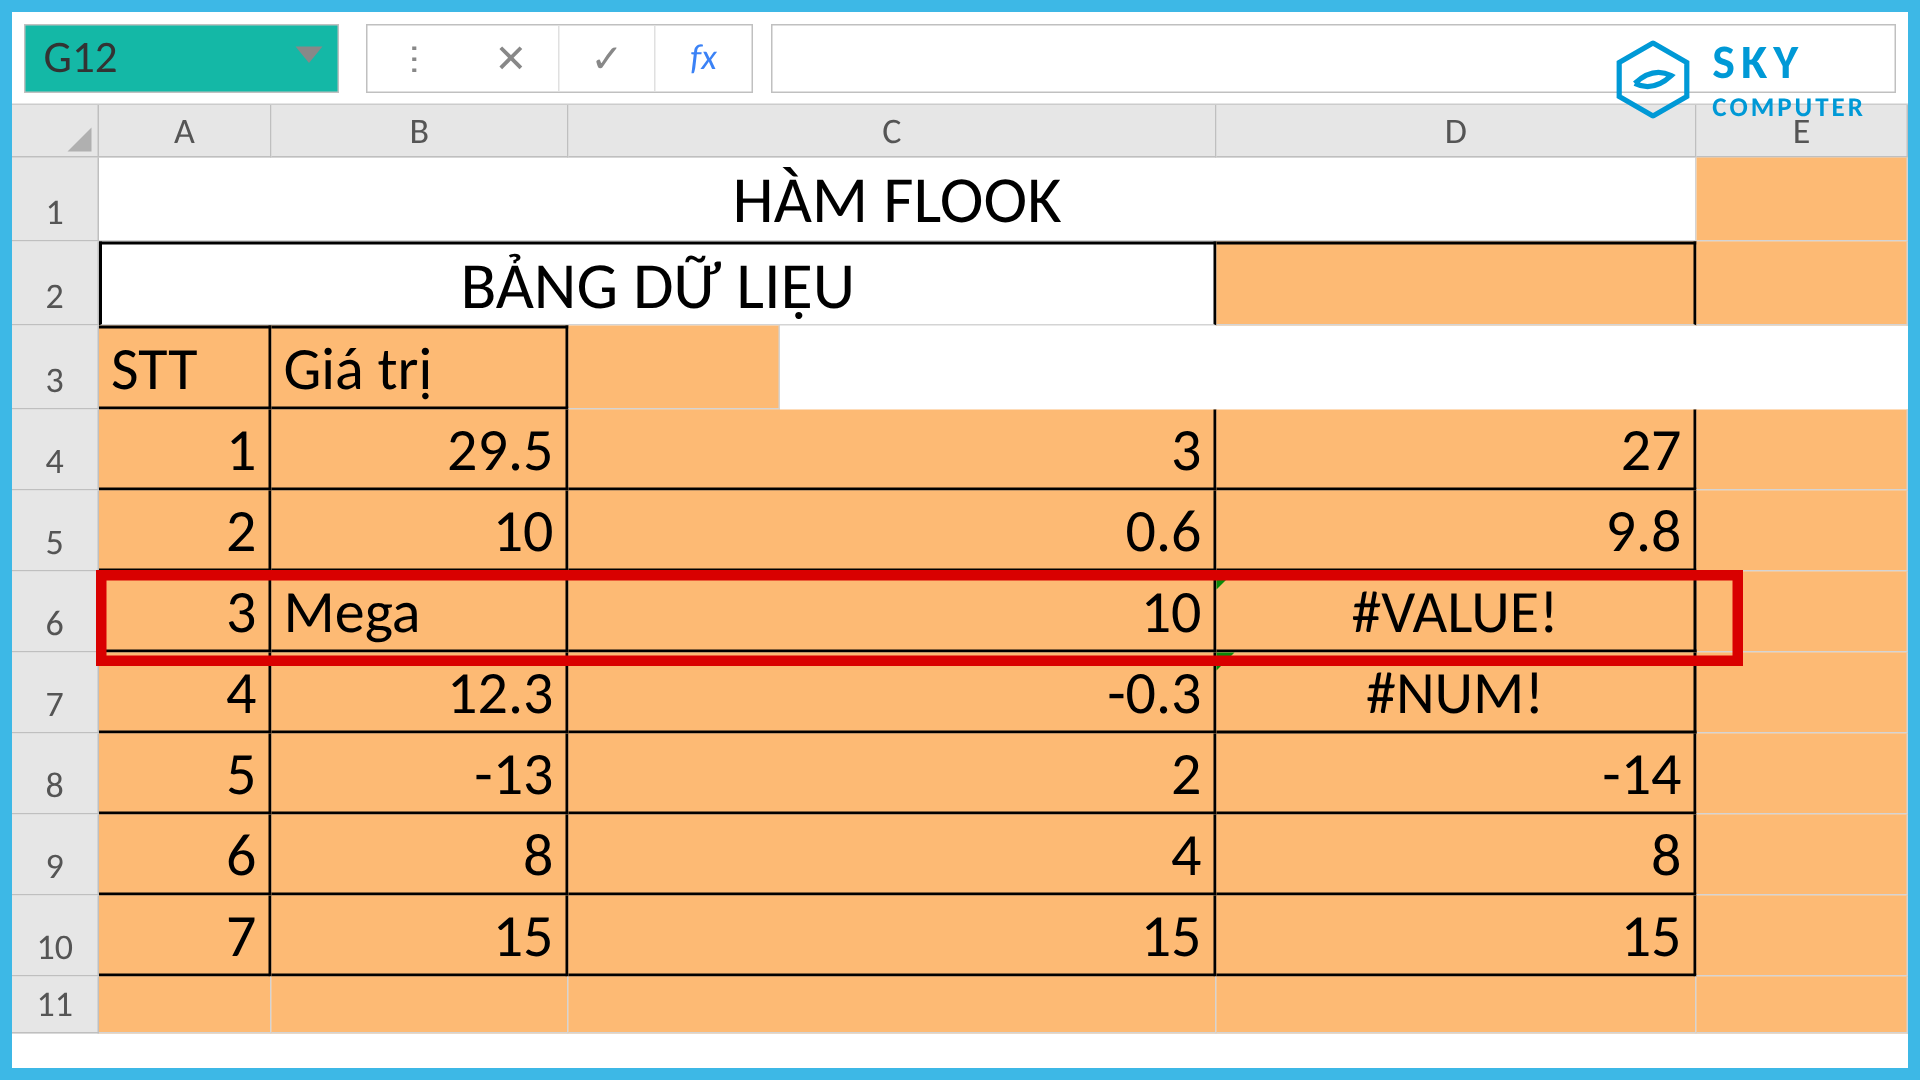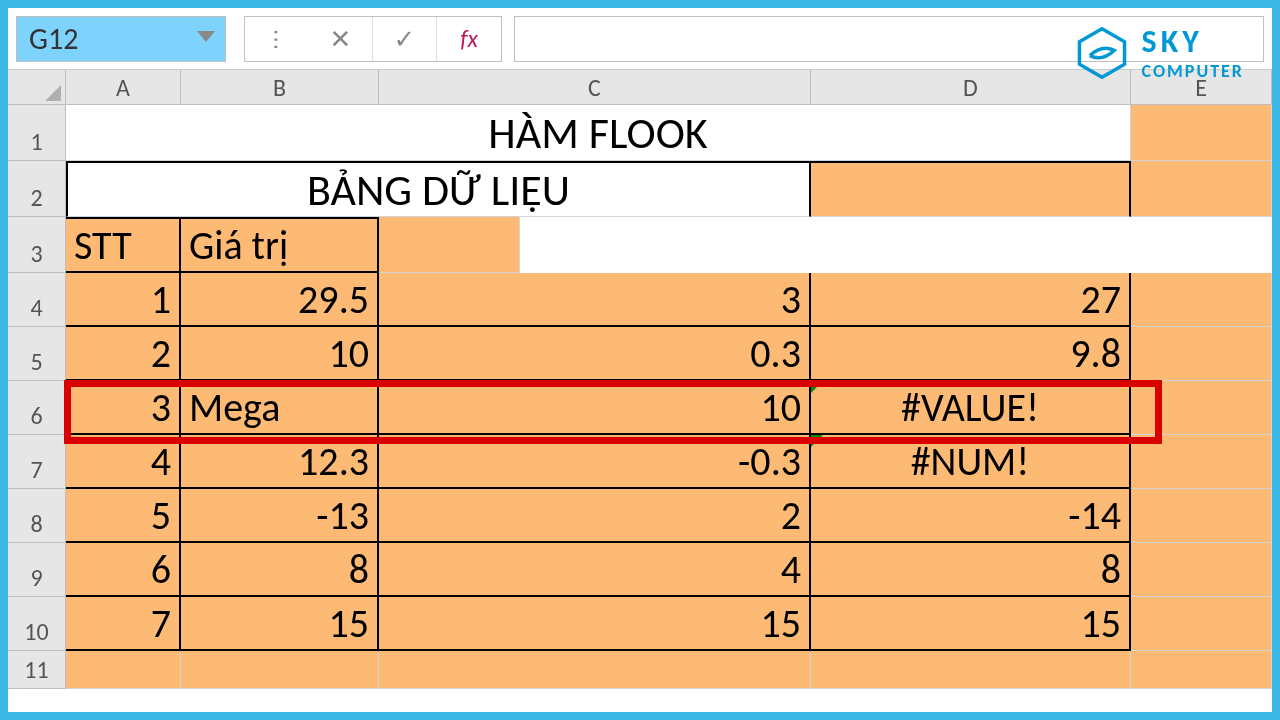--- a/index.html
+++ b/index.html
@@ -18,21 +18,21 @@
     display: flex;
     align-items: center;
     height: 62px;
     border-bottom: 1px solid #ccc;
     padding: 0 8px;
   }
   .name-box {
     width: 210px;
     height: 46px;
     border: 1px solid #c0c0c0;
-    background: #7dd3fc;
+    background: #14b8a6;
     display: flex;
     align-items: center;
     padding: 0 12px;
     margin-right: 18px;
     font-size: 30px;
     color: #333;
     position: relative;
     text-align: right;
   }
   .name-box-dd {
@@ -56,21 +56,21 @@
     height: 100%;
     display: flex;
     align-items: center;
     justify-content: center;
     color: #888;
     font-size: 26px;
     border-right: 1px solid #e0e0e0;
   }
   .fb-btn.dots { color:#888; letter-spacing: -2px; font-size: 22px; transform: rotate(90deg);}
   .fb-btn:last-child { border-right:none; }
-  .fx-label { font-style: italic; color:#be185d; font-size:24px; }
+  .fx-label { font-style: italic; color:#3b82f6; font-size:24px; }
   .fb-input {
     flex: 1;
     height: 46px;
     border: 1px solid #c0c0c0;
     background: #fff;
   }
 
   .logo {
     position: absolute;
     right: 28px;
@@ -275,21 +275,21 @@
         <div class="cell col-A num">1</div>
         <div class="cell col-B num">29.5</div>
         <div class="cell col-C num">3</div>
         <div class="cell col-D num">27</div>
         <div class="cell col-E" style="border:none;border-right:1px solid #d4d4d4;border-bottom:1px solid #d4d4d4;"></div>
       </div>
       <div class="row bordered" style="height: 54px;">
         <div class="row-h">5</div>
         <div class="cell col-A num">2</div>
         <div class="cell col-B num">10</div>
-        <div class="cell col-C num">0.3</div>
+        <div class="cell col-C num">0.6</div>
         <div class="cell col-D num">9.8</div>
         <div class="cell col-E" style="border:none;border-right:1px solid #d4d4d4;border-bottom:1px solid #d4d4d4;"></div>
       </div>
       <div class="row bordered" style="height: 54px;">
         <div class="row-h">6</div>
         <div class="cell col-A num">3</div>
         <div class="cell col-B txt">Mega</div>
         <div class="cell col-C num">10</div>
         <div class="cell col-D ctr green-tri">#VALUE!</div>
         <div class="cell col-E" style="border:none;border-right:1px solid #d4d4d4;border-bottom:1px solid #d4d4d4;"></div>

